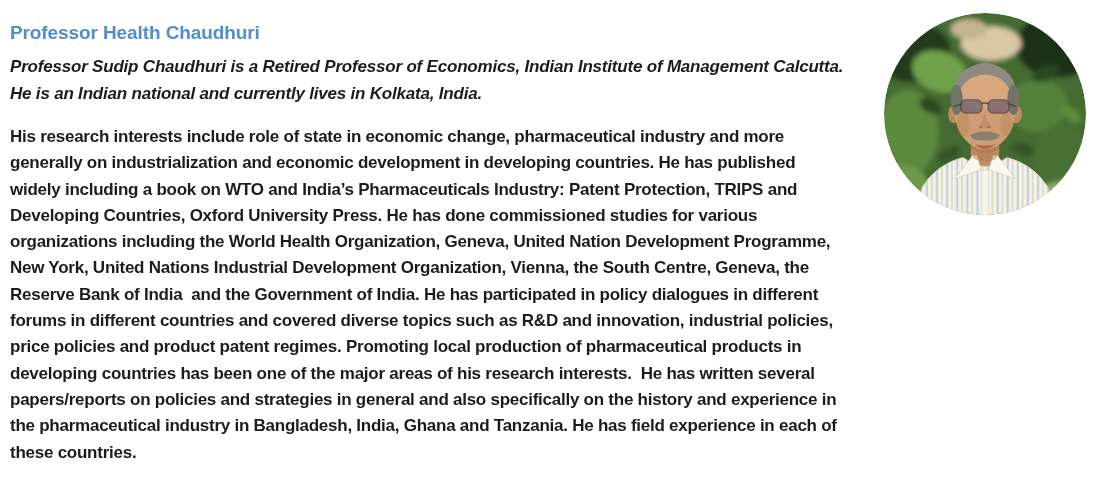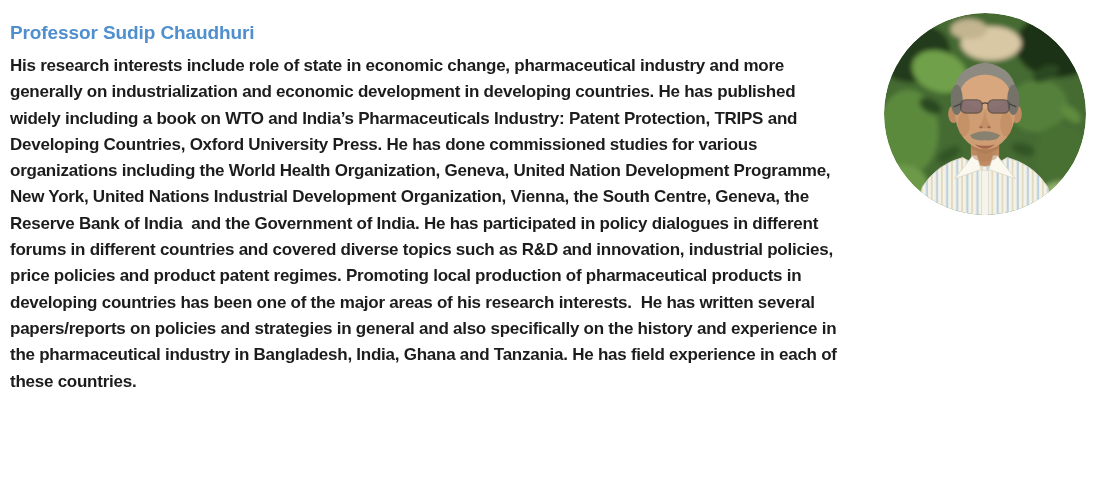--- a/index.html
+++ b/index.html
@@ -59,21 +59,22 @@
   .photo-wrap svg {
     display: block;
     width: 100%;
     height: 100%;
   }
 </style>
 </head>
 <body>
 
 <div class="text-col">
-  <h1 class="profile-name">Professor Sudip Chaudhuri</h1>
+  <h1 class="profile-name">Professor Health Chaudhuri</h1>
+  <p class="profile-intro">Professor Sudip Chaudhuri is a Retired Professor of Economics, Indian Institute of Management Calcutta. He is an Indian national and currently lives in Kolkata, India.</p>
   <p class="profile-bio">His research interests include role of state in economic change, pharmaceutical industry and more generally on industrialization and economic development in developing countries. He has published widely including a book on WTO and India’s Pharmaceuticals Industry: Patent Protection, TRIPS and Developing Countries, Oxford University Press. He has done commissioned studies for various organizations including the World Health Organization, Geneva, United Nation Development Programme, New York, United Nations Industrial Development Organization, Vienna, the South Centre, Geneva, the Reserve Bank of India  and the Government of India. He has participated in policy dialogues in different forums in different countries and covered diverse topics such as R&amp;D and innovation, industrial policies, price policies and product patent regimes. Promoting local production of pharmaceutical products in developing countries has been one of the major areas of his research interests.  He has written several papers/reports on policies and strategies in general and also specifically on the history and experience in the pharmaceutical industry in Bangladesh, India, Ghana and Tanzania. He has field experience in each of these countries.</p>
 </div>
 
 <div class="photo-wrap">
   <svg viewBox="0 0 200 200" xmlns="http://www.w3.org/2000/svg" role="img">
     <defs>
       <filter id="bgblur" x="-20%" y="-20%" width="140%" height="140%">
         <feGaussianBlur stdDeviation="2.5"></feGaussianBlur>
       </filter>
       <pattern id="shirtStripes" width="10" height="10" patternUnits="userSpaceOnUse">

